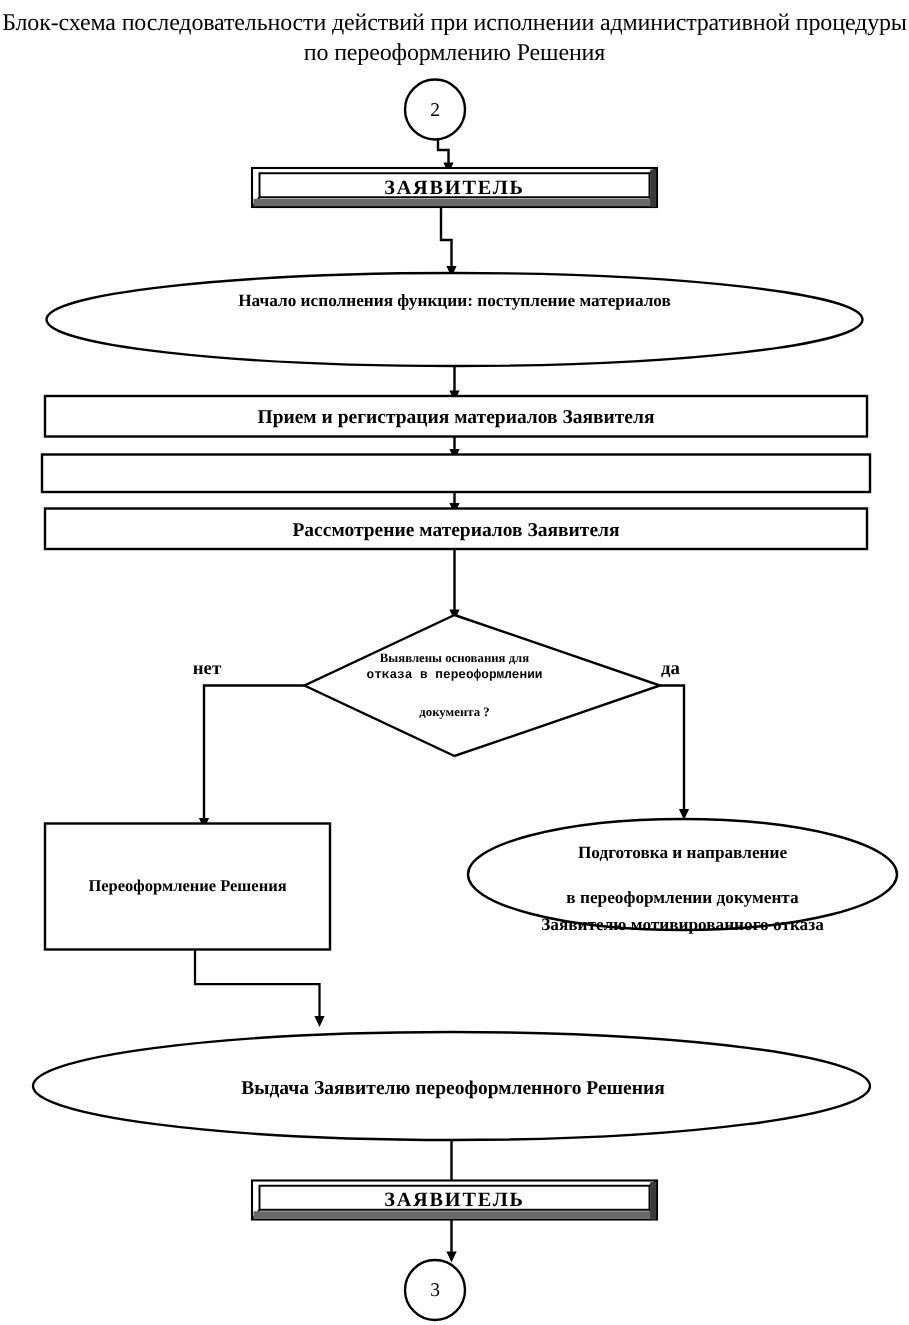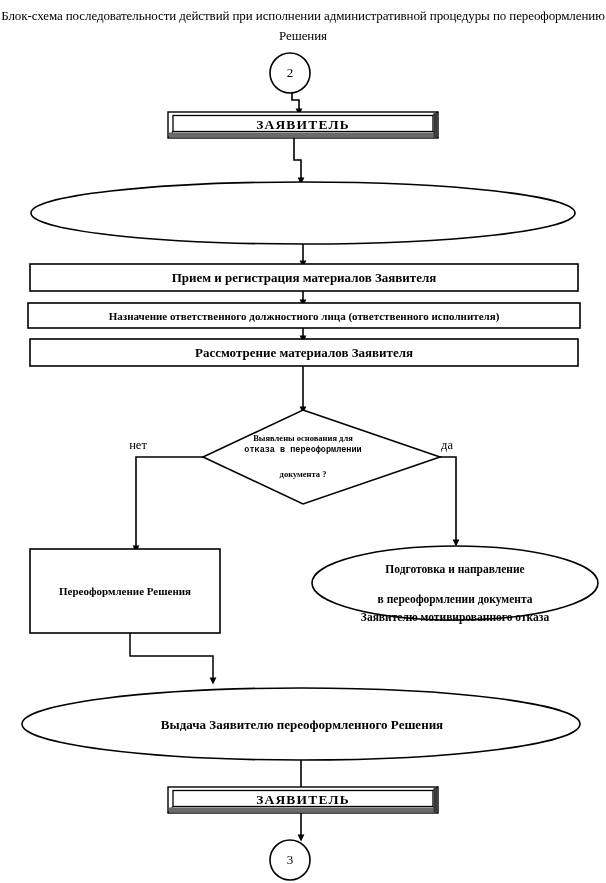--- a/index.html
+++ b/index.html
@@ -17,21 +17,21 @@
     height: 883px;
     background: #ffffff;
     overflow: hidden;
   }
   #title {
     position: absolute;
     left: 0;
     top: 6px;
     width: 606px;
     text-align: center;
-    font-size: 13px;
+    font-size: 16px;
     line-height: 20px;
     letter-spacing: -0.1px;
   }
   .svg-layer {
     position: absolute;
     left: 0;
     top: 0;
     width: 606px;
     height: 883px;
   }
@@ -39,21 +39,21 @@
     position: absolute;
     text-align: center;
     font-weight: bold;
     pointer-events: none;
     display: flex;
     align-items: center;
     justify-content: center;
   }
   .lbl-connector {
     font-size: 12.5px;
-    font-weight: normal;
+    font-weight: bold;
   }
   .lbl-circle {
     font-size: 13px;
     font-weight: normal;
   }
   .lbl-terminal {
     font-size: 13.5px;
     letter-spacing: 1.2px;
   }
   .lbl-ellipse {
@@ -138,24 +138,24 @@
 
       <circle cx="290" cy="860" r="20" fill="#ffffff"></circle>
 
     </g>
   </svg>
 
   <div class="node-label lbl-circle" style="left:270px; top:63px; width:40px; height:20px;">2</div>
 
   <div class="node-label lbl-terminal" style="left:175px; top:116px; width:256px; height:18px;">ЗАЯВИТЕЛЬ</div>
 
+  <div class="node-label lbl-ellipse" style="left:75px; top:192px; width:456px; height:18px;">Начало исполнения функции: поступление материалов</div>
 
   <div class="node-label lbl-process" style="left:32px; top:267px; width:544px; height:21px;">Прием и регистрация материалов Заявителя</div>
 
-  <div class="node-label lbl-box-small" style="left:30px; top:306px; width:548px; height:19px;">Назначение ответственного должностного лица (ответственного исполнителя)</div>
 
   <div class="node-label lbl-process" style="left:32px; top:342px; width:544px; height:21px;">Рассмотрение материалов Заявителя</div>
 
   <div class="node-label lbl-decision" style="left:223px; top:432px; width:160px; height:12px;">Выявлены основания для</div>
   <div class="node-label lbl-decision" style="left:223px; top:444px; width:160px; height:12px;font-family:Liberation Mono, monospace;">отказа в переоформлении</div>
   <div class="node-label lbl-decision" style="left:223px; top:468px; width:160px; height:12px;text-align:right;">документа ?</div>
 
   <div class="node-label lbl-connector" style="left:118px; top:437px; width:40px; height:16px;">нет</div>
 
   <div class="node-label lbl-connector" style="left:432px; top:437px; width:30px; height:16px;">да</div>

